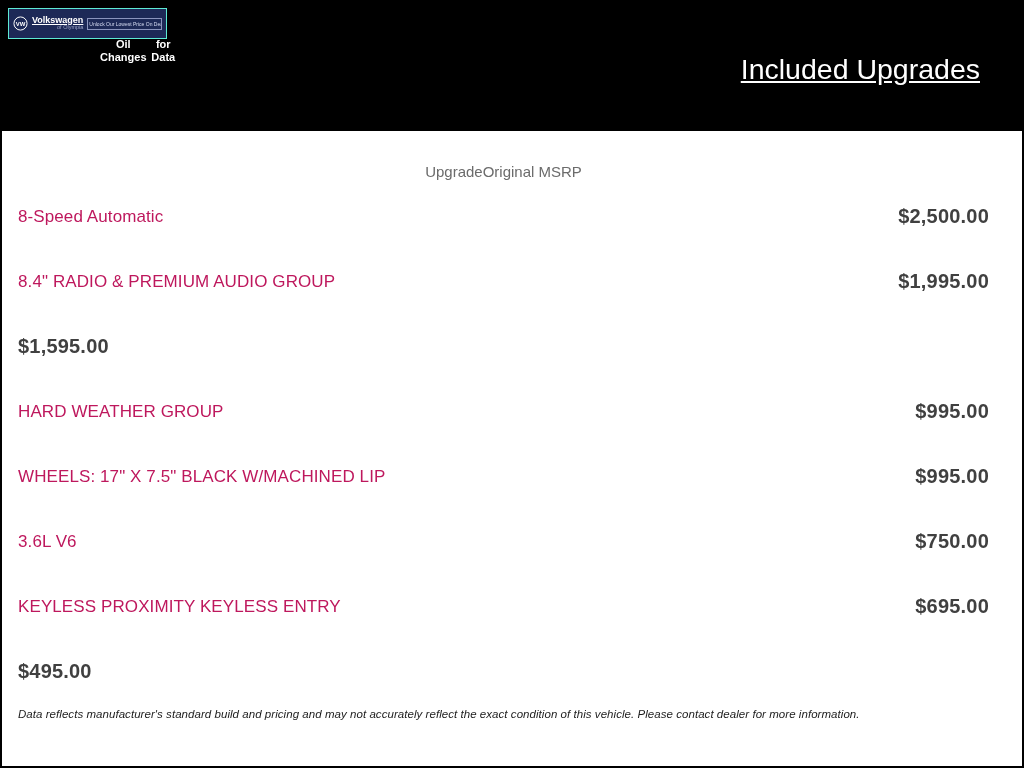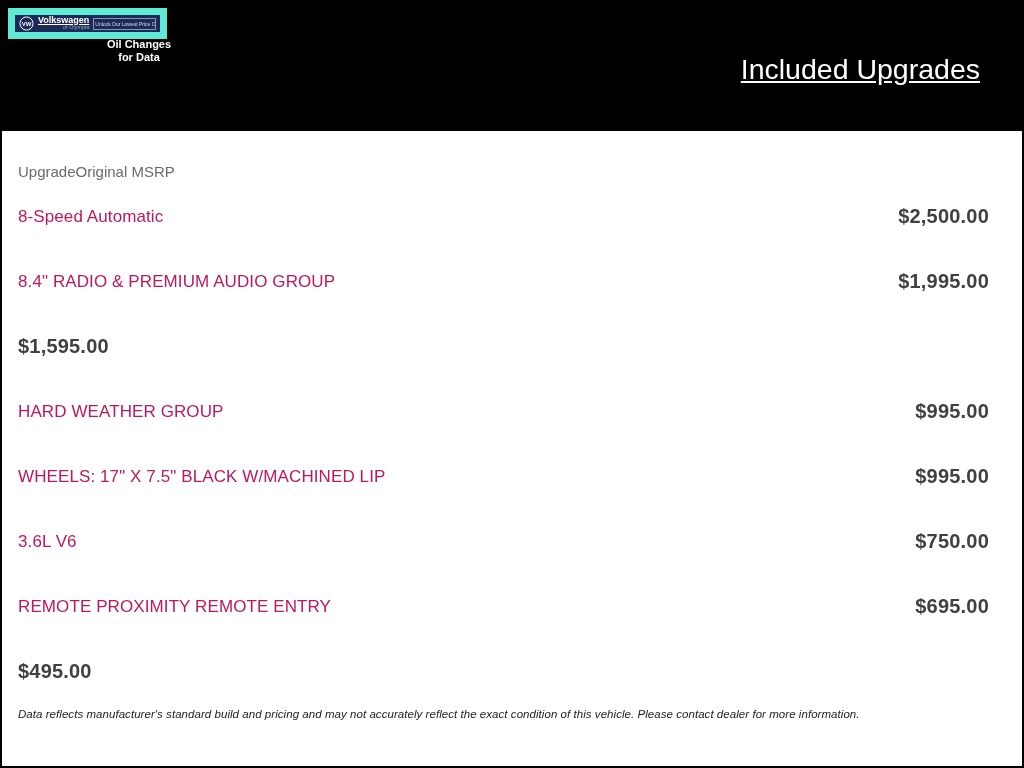--- a/index.html
+++ b/index.html
@@ -16,21 +16,21 @@
   
   .hero {
     position: relative;
     width: 100%; height: 129px;
     background: #000000;
   }
   .vw-banner {
     position: absolute; left: 6px; top: 6px;
     width: 159px; height: 31px;
     background: #1d2957;
-    border: 7px solid #5eead4;
+    border: 1px solid #5eead4;
     display: flex; align-items: center;
     padding: 0 4px; gap: 4px;
     cursor: pointer;
   }
   .roundel { flex: 0 0 auto; display: flex; align-items: center; }
   .brand-col { display: flex; flex-direction: column; line-height: 1.05; }
   .brand {
     color: #ffffff; font-size: 9px; font-weight: bold;
     text-decoration: underline; white-space: nowrap;
   }
@@ -43,32 +43,32 @@
     text-align: center;
     padding: 2px 1px;
     white-space: nowrap;
     overflow: hidden;
     cursor: pointer;
   }
   .tagline {
     position: absolute; left: 97px; top: 36px; width: 80px;
     color: #ffffff; font-weight: bold; font-size: 11px; line-height: 13px;
     text-align: center;
-    display: flex; flex-direction: column;
+    display: flex; flex-direction: row;
   }
   .page-title {
     position: absolute; right: 42px; top: 48px;
     color: #ffffff; font-size: 28.5px; font-weight: 400;
     line-height: 38px; white-space: nowrap; text-decoration: underline;
   }
   
   .content { padding: 0 33px 0 16px; }
   .thead {
     margin-top: 32px;
-    display: flex; justify-content: flex-start; align-items: baseline;
+    display: flex; justify-content: center; align-items: baseline;
     color: #6b6b6b; font-size: 15px;
   }
   .rows { margin-top: 4px; }
   .row {
     height: 65px;
     display: flex; justify-content: space-between; align-items: center;
   }
   .row .label { color: #be185d; font-size: 17px; letter-spacing: 0.1px; }
   .row .price { color: #404040; font-size: 20px; font-weight: bold; letter-spacing: 0.2px; }
   .disclaimer {
@@ -136,21 +136,21 @@
     <span class="label">WHEELS: 17" X 7.5" BLACK W/MACHINED LIP</span>
     <span class="price">$995.00</span>
   </div>
 
   <div class="row">
     <span class="label">3.6L V6</span>
     <span class="price">$750.00</span>
   </div>
 
   <div class="row">
-    <span class="label">REMOTE PROXIMITY REMOTE ENTRY</span>
+    <span class="label">KEYLESS PROXIMITY KEYLESS ENTRY</span>
     <span class="price">$695.00</span>
   </div>
 
   <div class="row">
     <span class="price">$495.00</span>
   </div>
 </div>
 
     <p class="disclaimer">Data reflects manufacturer's standard build and pricing and may not accurately reflect the exact condition of this vehicle. Please contact dealer for more information.</p>
   </main>

